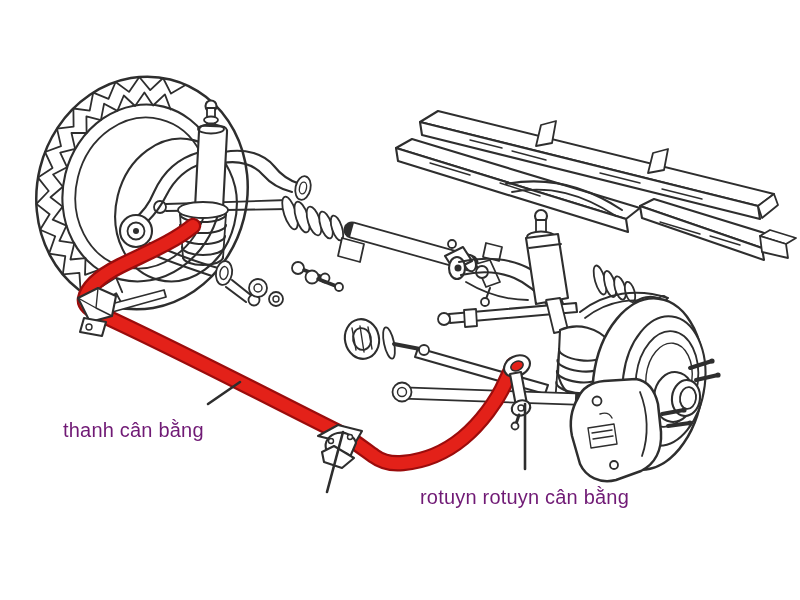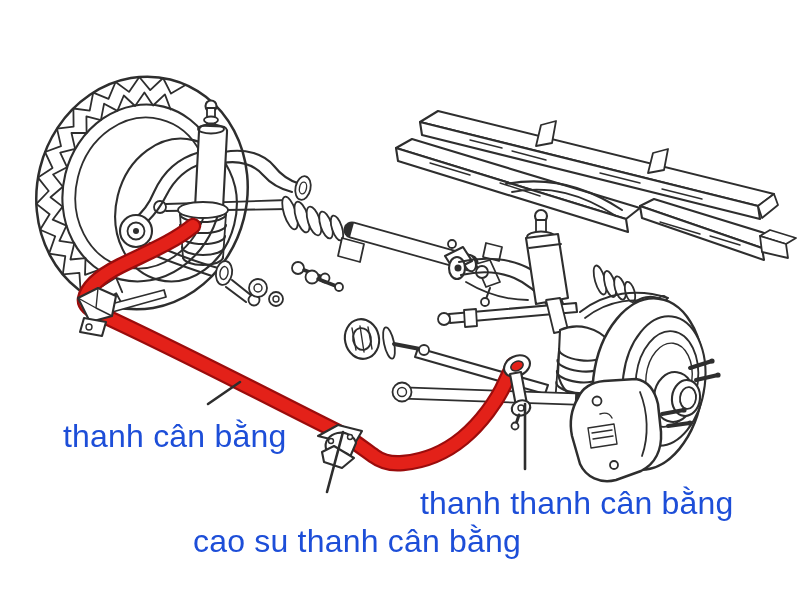--- a/index.html
+++ b/index.html
@@ -17,21 +17,21 @@
   }
   svg{display:block;}
   .ln{stroke:var(--ink);stroke-linejoin:round;stroke-linecap:round;fill:none;}
   .w{fill:#ffffff;}
   .kfill{fill:var(--ink);}
   .s1{stroke-width:1.4;}
   .s15{stroke-width:1.8;}
   .s2{stroke-width:2.1;}
   .s3{stroke-width:2.5;}
   .lbl{
-    position:absolute;color:#1d4ed8;font-size:32px;line-height:1.1;
+    position:absolute;color:#701a75;font-size:20px;line-height:1.1;
     white-space:nowrap;letter-spacing:0.2px;
   }
   .logo{position:absolute;left:16px;top:8px;width:84px;height:60px;}
 </style>
 </head>
 <body>
 
 <div class="stage">
 
   <svg width="800" height="600" viewBox="0 0 800 600">
@@ -231,16 +231,15 @@
     </g>
 
     <g>
       <path class="ln" style="stroke-width:2.6" d="M240 382 L208 404"></path>
       <path class="ln" style="stroke-width:2.6" d="M525 404 L525 469"></path>
       <path class="ln" style="stroke-width:2.6" d="M343 432 L327 492"></path>
     </g>
   </svg>
 
   <div class="lbl" style="left:63px;top:419px">thanh cân bằng</div>
-  <div class="lbl" style="left:420px;top:486px">thanh thanh cân bằng</div>
-  <div class="lbl" style="left:193px;top:524px">cao su thanh cân bằng</div>
+  <div class="lbl" style="left:420px;top:486px">rotuyn rotuyn cân bằng</div>
 
 </div>
 
 </body></html>

